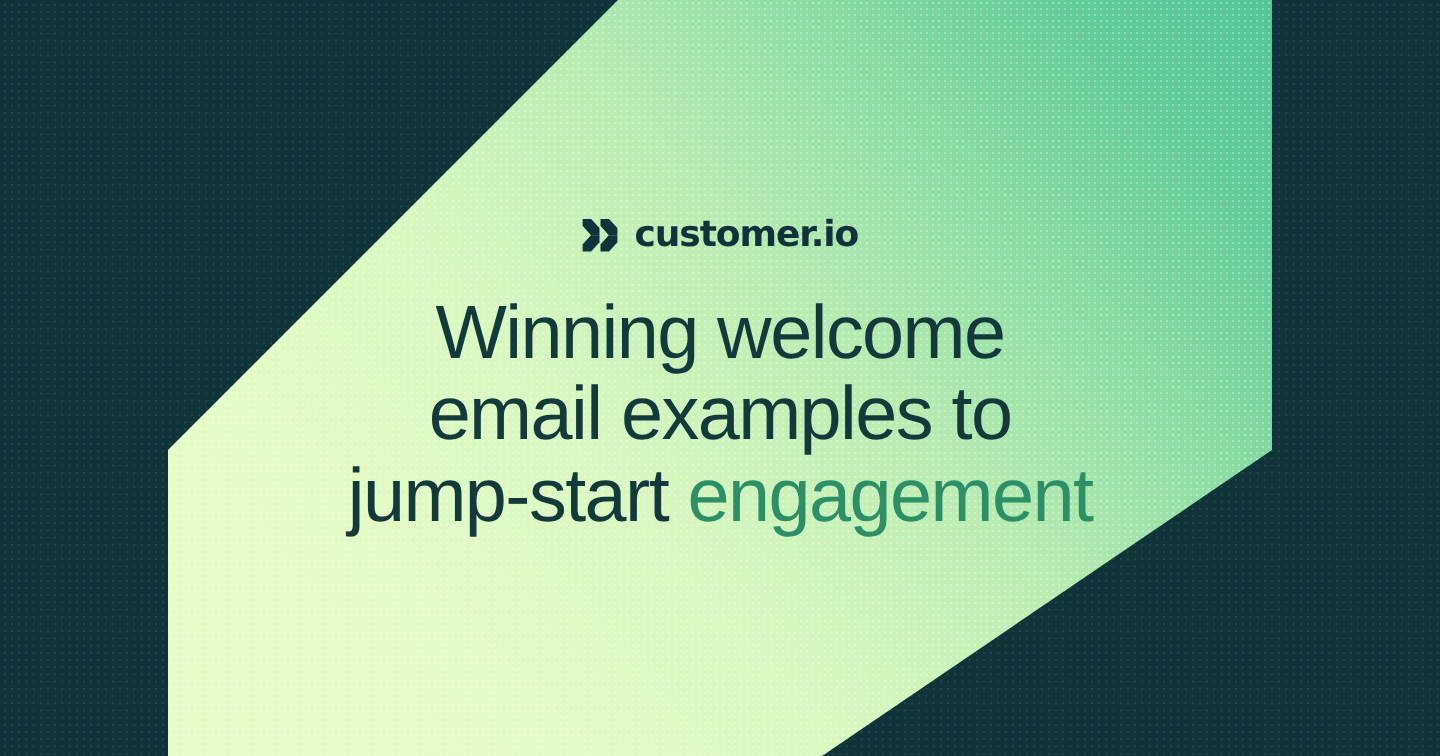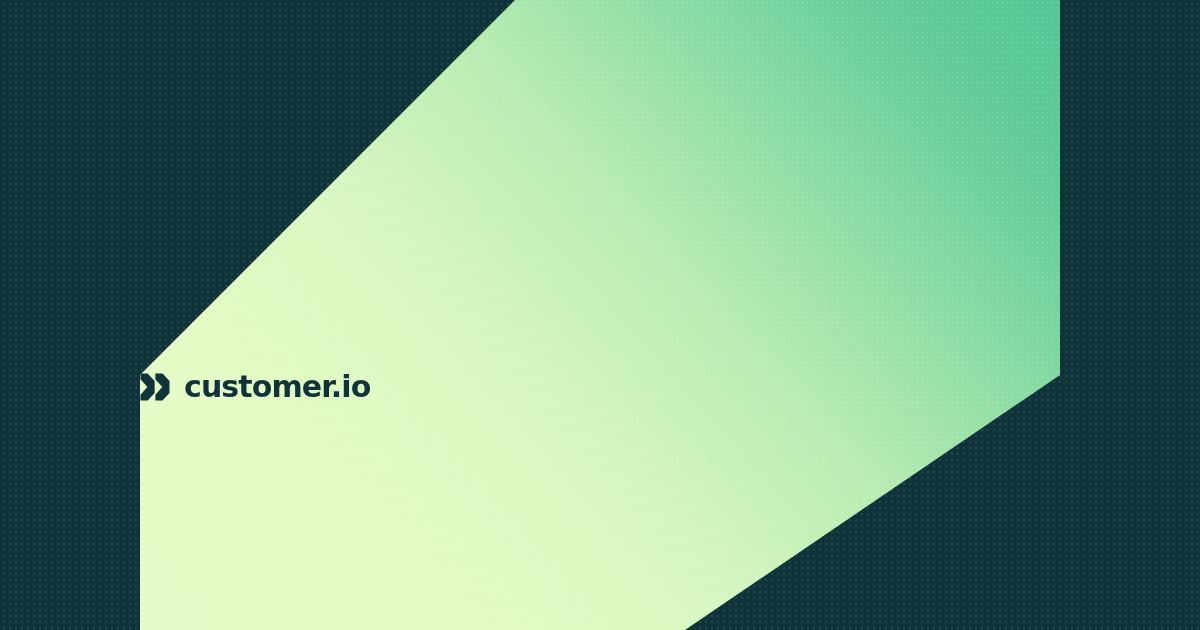--- a/index.html
+++ b/index.html
@@ -58,21 +58,21 @@
   }
 
   
   #content {
     position: absolute;
     left: 140px;
     top: 0;
     width: 920px;
     height: 592px;
     display: flex;
-    flex-direction: row;
+    flex-direction: column;
     align-items: center;
   }
 
   #brand-logo {
     display: flex;
     align-items: center;
     gap: 14px;
     margin-top: 181px;
     user-select: none;
   }
@@ -133,15 +133,20 @@
         <svg class="logo-mark" viewBox="0 0 30 28" xmlns="http://www.w3.org/2000/svg" aria-hidden="true">
           <path d="M0.5 6.2 L0.5 0.4 L7.6 0.4 L14.6 8.1 L14.6 14.0 L7.4 14.0 Z" fill="#10323a"></path>
           <path d="M0.5 21.8 L0.5 27.6 L7.6 27.6 L14.6 19.9 L14.6 14.0 L7.4 14.0 Z" fill="#10323a"></path>
           <path d="M15.4 6.2 L15.4 0.4 L22.5 0.4 L29.5 8.1 L29.5 14.0 L22.3 14.0 Z" fill="#10323a"></path>
           <path d="M15.4 21.8 L15.4 27.6 L22.5 27.6 L29.5 19.9 L29.5 14.0 L22.3 14.0 Z" fill="#10323a"></path>
         </svg>
       </span>
       <span class="logo-wordmark">customer.io</span>
     </div>
 
+    <h1 id="headline">
+      <span class="hl-line">Winning welcome</span>
+      <span class="hl-line">email examples to</span>
+      <span class="hl-line"><span>jump-start </span><span class="hl-accent">engagement</span></span>
+    </h1>
 
   </div>
 </div>
 
 </body></html>

